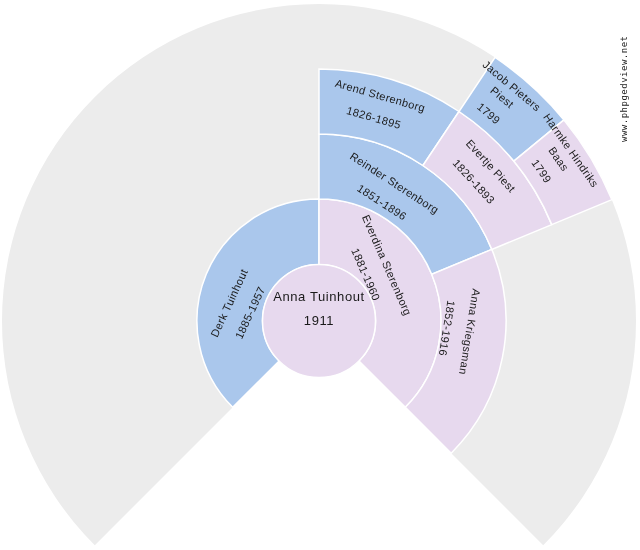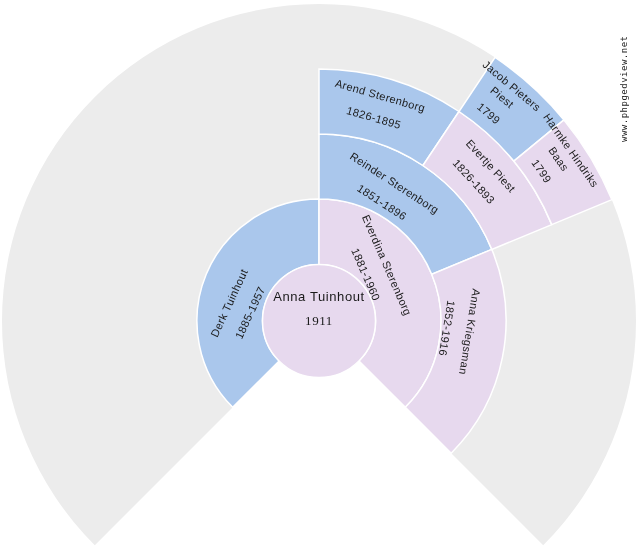--- a/index.html
+++ b/index.html
@@ -35,21 +35,21 @@
     left: 319px; top: 308px;
     transform: translate(-50%, -50%);
     text-align: center;
     white-space: nowrap;
     color: #1a1a1a;
     font-size: 13px;
     letter-spacing: 0.6px;
     line-height: 15px;
     cursor: pointer;
   }
-  .center-label .dates { display: block; margin-top: 9px; font-family: Liberation Serif, serif; }
+  .center-label .dates { display: block; margin-top: 9px; }
   .watermark {
     position: absolute;
     left: 624px; top: 142px;
     width: 0; height: 0;
   }
   .watermark span {
     display: block;
     transform: translate(-50%, -50%) rotate(-90deg);
     white-space: nowrap;
     font-family: "DejaVu Sans Mono", monospace;

